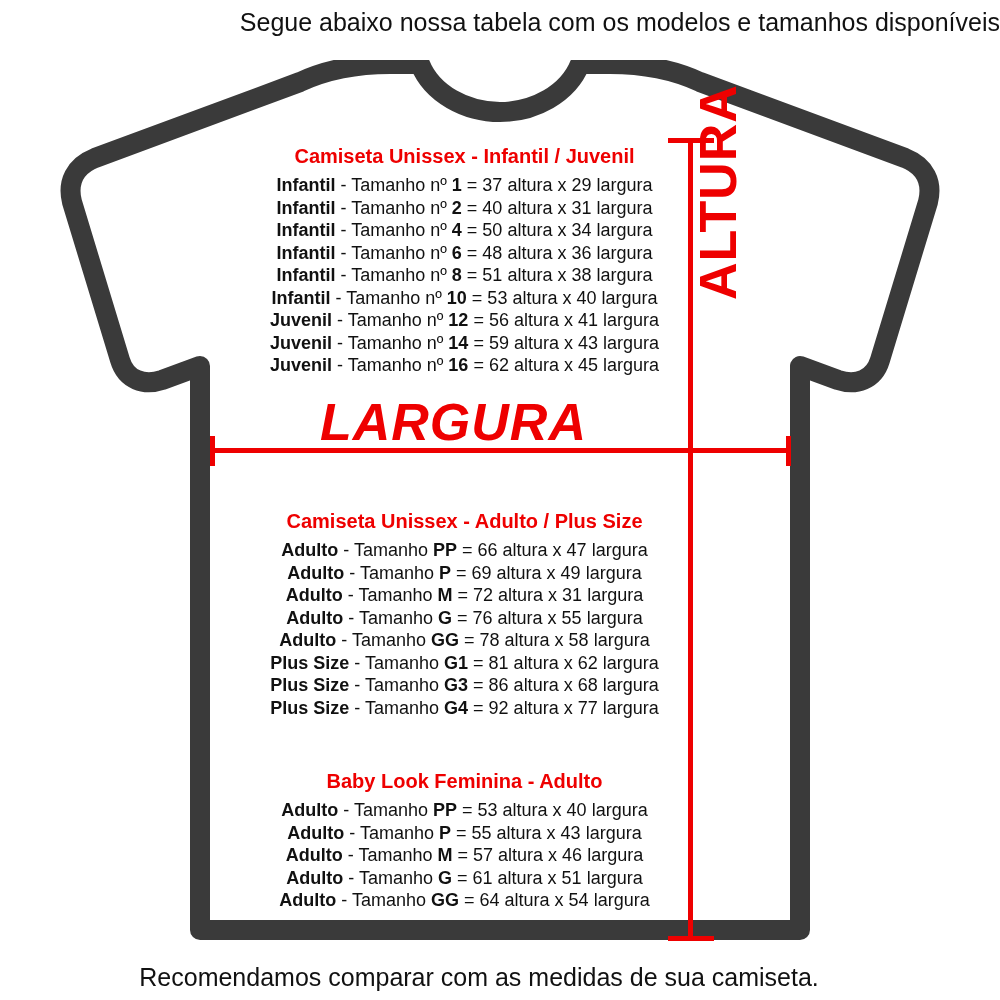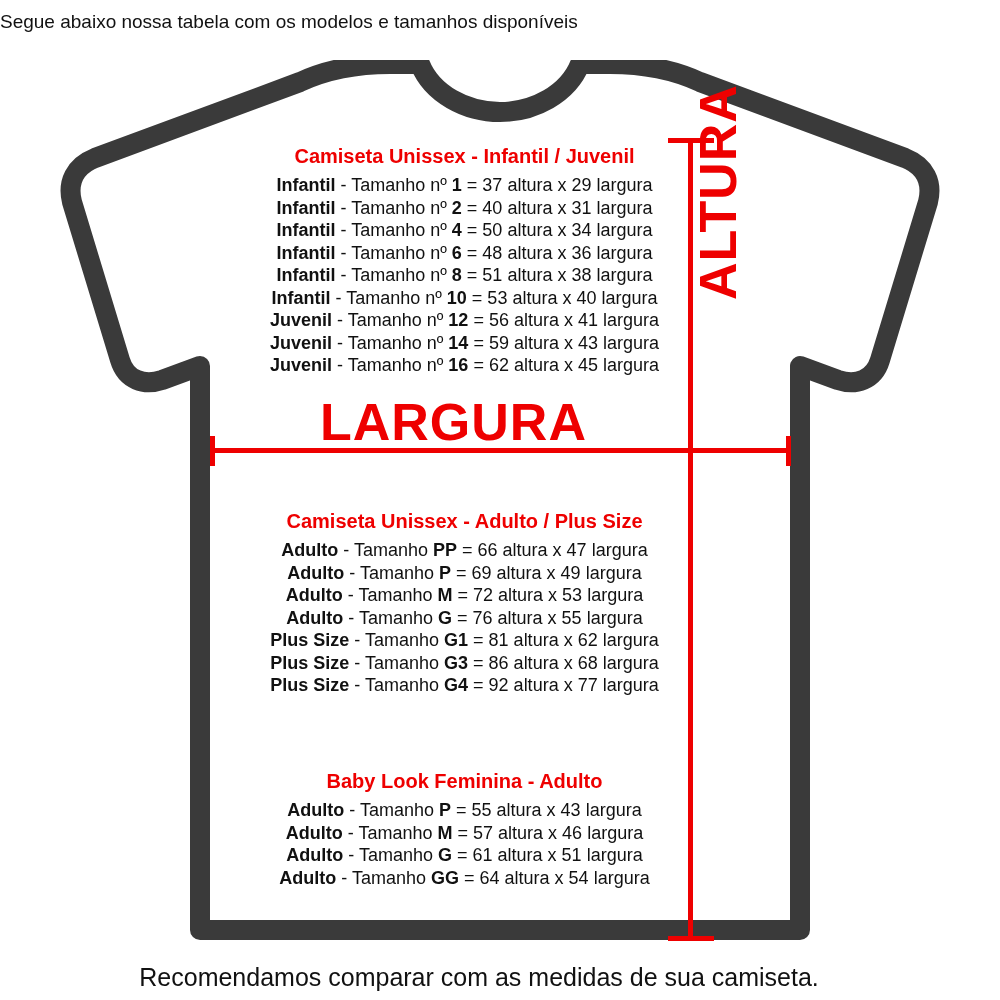--- a/index.html
+++ b/index.html
@@ -20,22 +20,22 @@
     width: 1000px;
     height: 1000px;
   }
 
   
   .top-note {
     position: absolute;
     top: 6px;
     left: 0;
     width: 1000px;
-    text-align: left;
-    font-size: 19px;
+    text-align: right;
+    font-size: 25px;
     line-height: 32px;
     color: #111;
   }
   .bottom-note {
     position: absolute;
     bottom: 8px;
     left: 0;
     width: 958px;
     text-align: center;
     font-size: 25px;
@@ -57,20 +57,21 @@
   .dim-label {
     position: absolute;
     color: #ee0000;
     font-weight: bold;
     letter-spacing: 1px;
   }
   #largura-label {
     left: 320px;
     top: 392px;
     font-size: 52px;
+    font-style: italic;
   }
   #altura-label {
     left: 688px;
     top: 300px;
     font-size: 52px;
     transform: rotate(-90deg);
     transform-origin: left top;
     white-space: nowrap;
   }
 
@@ -151,29 +152,31 @@
     <div class="row"><b>Infantil</b><span> - Tamanho nº </span><b>10</b><span> = 53 altura x 40 largura</span></div>
     <div class="row"><b>Juvenil</b><span> - Tamanho nº </span><b>12</b><span> = 56 altura x 41 largura</span></div>
     <div class="row"><b>Juvenil</b><span> - Tamanho nº </span><b>14</b><span> = 59 altura x 43 largura</span></div>
     <div class="row"><b>Juvenil</b><span> - Tamanho nº </span><b>16</b><span> = 62 altura x 45 largura</span></div>
   </div>
 
   <div class="block" id="block-adulto">
     <div class="title">Camiseta Unissex - Adulto / Plus Size</div>
     <div class="row"><b>Adulto</b><span> - Tamanho </span><b>PP</b><span> = 66 altura x 47 largura</span></div>
     <div class="row"><b>Adulto</b><span> - Tamanho </span><b>P</b><span> = 69 altura x 49 largura</span></div>
-    <div class="row"><b>Adulto</b><span> - Tamanho </span><b>M</b><span> = 72 altura x 53 largura</span></div>
+    <div class="row"><b>Adulto</b><span> - Tamanho </span><b>M</b><span> = 72 altura x 31 largura</span></div>
     <div class="row"><b>Adulto</b><span> - Tamanho </span><b>G</b><span> = 76 altura x 55 largura</span></div>
+    <div class="row"><b>Adulto</b><span> - Tamanho </span><b>GG</b><span> = 78 altura x 58 largura</span></div>
     <div class="row"><b>Plus Size</b><span> - Tamanho </span><b>G1</b><span> = 81 altura x 62 largura</span></div>
     <div class="row"><b>Plus Size</b><span> - Tamanho </span><b>G3</b><span> = 86 altura x 68 largura</span></div>
     <div class="row"><b>Plus Size</b><span> - Tamanho </span><b>G4</b><span> = 92 altura x 77 largura</span></div>
   </div>
 
   <div class="block" id="block-baby">
     <div class="title">Baby Look Feminina - Adulto</div>
+    <div class="row"><b>Adulto</b><span> - Tamanho </span><b>PP</b><span> = 53 altura x 40 largura</span></div>
     <div class="row"><b>Adulto</b><span> - Tamanho </span><b>P</b><span> = 55 altura x 43 largura</span></div>
     <div class="row"><b>Adulto</b><span> - Tamanho </span><b>M</b><span> = 57 altura x 46 largura</span></div>
     <div class="row"><b>Adulto</b><span> - Tamanho </span><b>G</b><span> = 61 altura x 51 largura</span></div>
     <div class="row"><b>Adulto</b><span> - Tamanho </span><b>GG</b><span> = 64 altura x 54 largura</span></div>
   </div>
 
   <div class="bottom-note">Recomendamos comparar com as medidas de sua camiseta.</div>
 
 </div>
 

